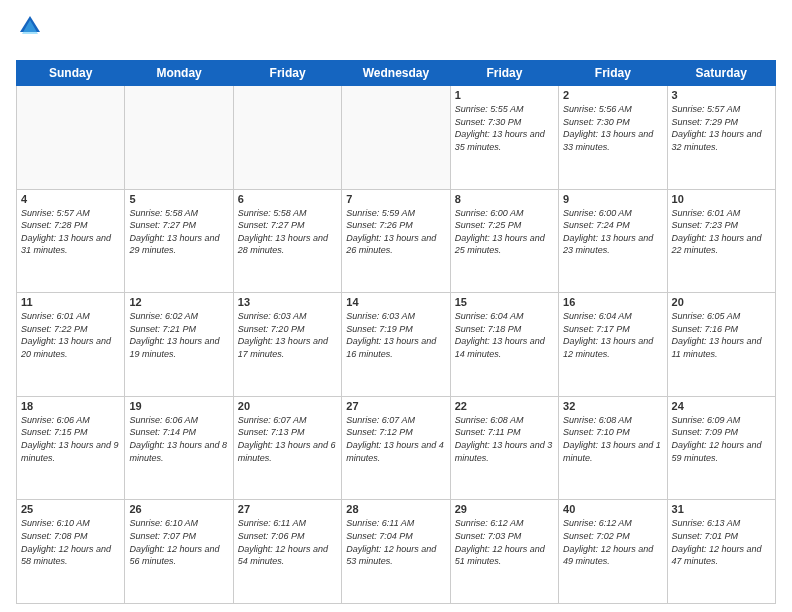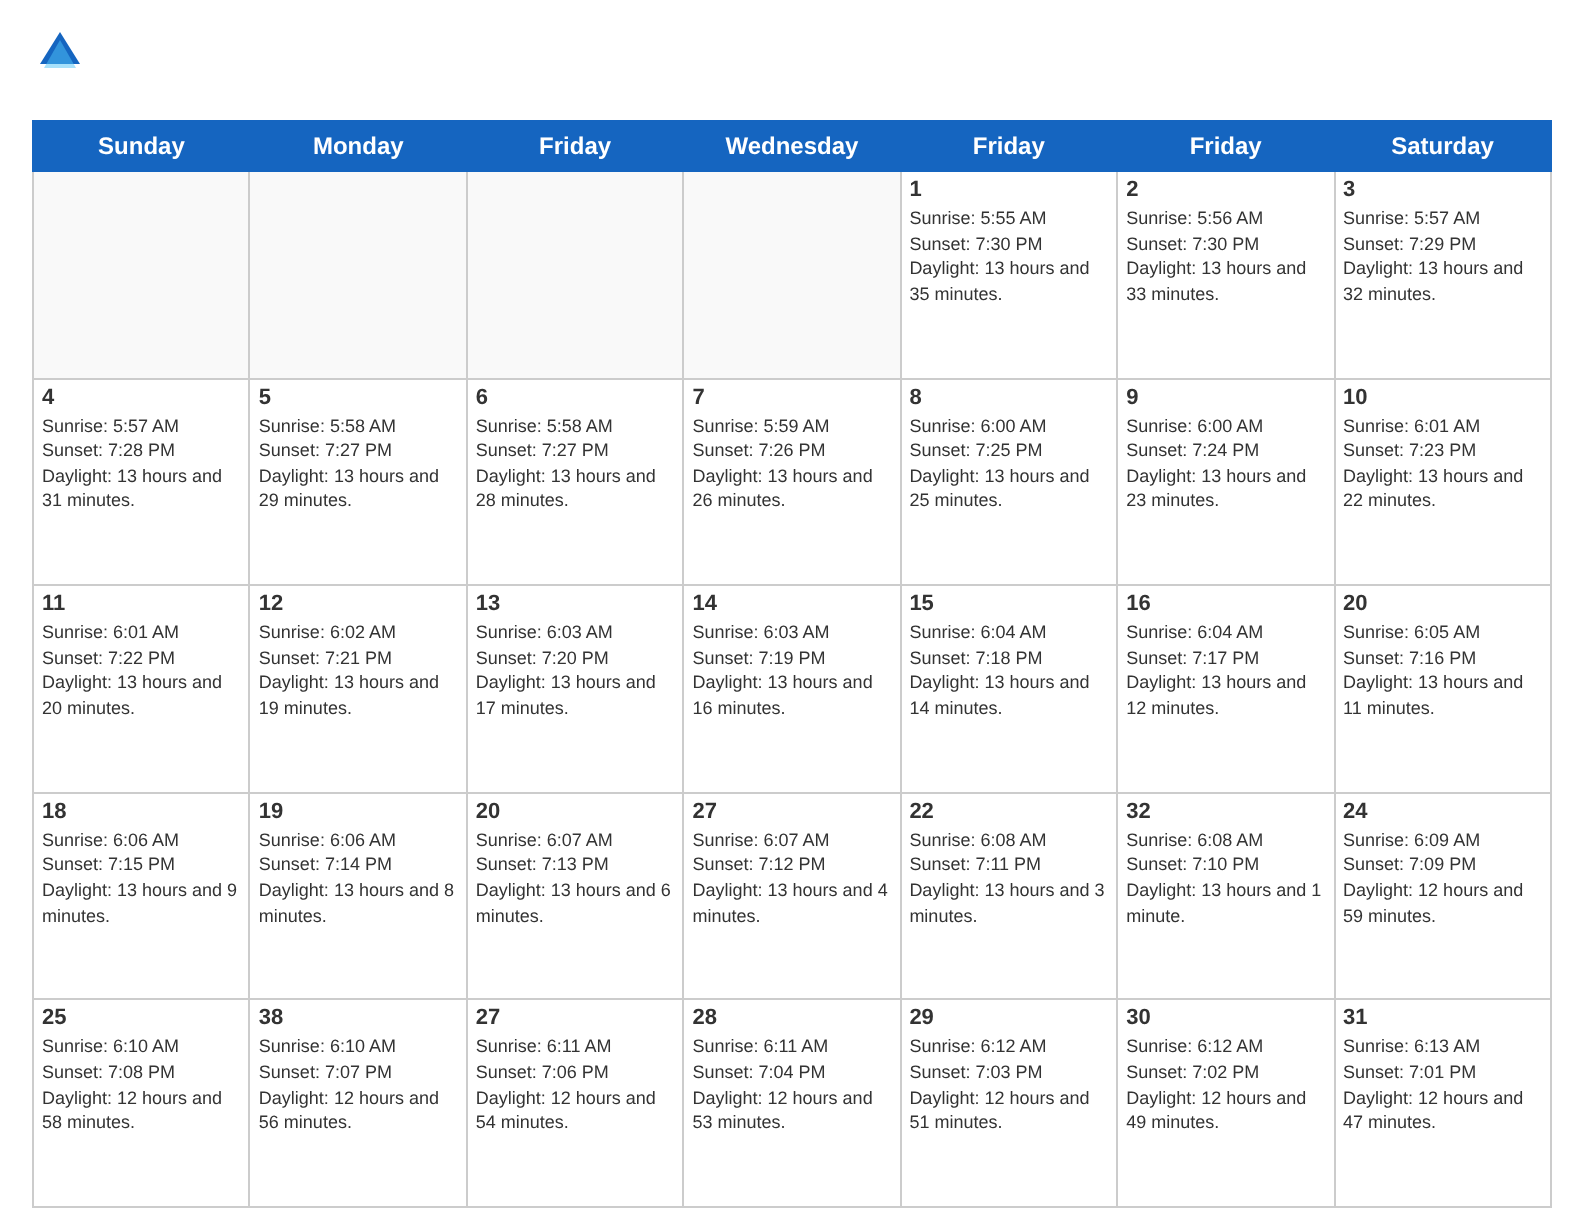--- a/index.html
+++ b/index.html
@@ -96,20 +96,21 @@
     .day-num {
       font-size: 11px;
       font-weight: bold;
       margin-bottom: 2px;
       display: block;
     }
     .day-info {
       font-size: 9px;
       line-height: 1.4;
       color: #333;
+      font-style: italic;
     }
   </style>
 </head>
 <body>
 
 <div class="page">
   <div class="header">
     <div class="logo">
       <svg class="logo-icon" viewBox="0 0 28 28">
         <polygon points="14,4 24,20 4,20" fill="#1565c0"></polygon>
@@ -246,37 +247,37 @@
               <span class="day-num">24</span>
               <div class="day-info">Sunrise: 6:09 AM<br>Sunset: 7:09 PM<br>Daylight: 12 hours and 59 minutes.</div>
             </td>
           </tr>
           <tr>
             <td>
               <span class="day-num">25</span>
               <div class="day-info">Sunrise: 6:10 AM<br>Sunset: 7:08 PM<br>Daylight: 12 hours and 58 minutes.</div>
             </td>
             <td>
-              <span class="day-num">38</span>
+              <span class="day-num">26</span>
               <div class="day-info">Sunrise: 6:10 AM<br>Sunset: 7:07 PM<br>Daylight: 12 hours and 56 minutes.</div>
             </td>
             <td>
               <span class="day-num">27</span>
               <div class="day-info">Sunrise: 6:11 AM<br>Sunset: 7:06 PM<br>Daylight: 12 hours and 54 minutes.</div>
             </td>
             <td>
               <span class="day-num">28</span>
               <div class="day-info">Sunrise: 6:11 AM<br>Sunset: 7:04 PM<br>Daylight: 12 hours and 53 minutes.</div>
             </td>
             <td>
               <span class="day-num">29</span>
               <div class="day-info">Sunrise: 6:12 AM<br>Sunset: 7:03 PM<br>Daylight: 12 hours and 51 minutes.</div>
             </td>
             <td>
-              <span class="day-num">30</span>
+              <span class="day-num">40</span>
               <div class="day-info">Sunrise: 6:12 AM<br>Sunset: 7:02 PM<br>Daylight: 12 hours and 49 minutes.</div>
             </td>
             <td>
               <span class="day-num">31</span>
               <div class="day-info">Sunrise: 6:13 AM<br>Sunset: 7:01 PM<br>Daylight: 12 hours and 47 minutes.</div>
             </td>
           </tr>
         </tbody>
     </table>
   </div>

